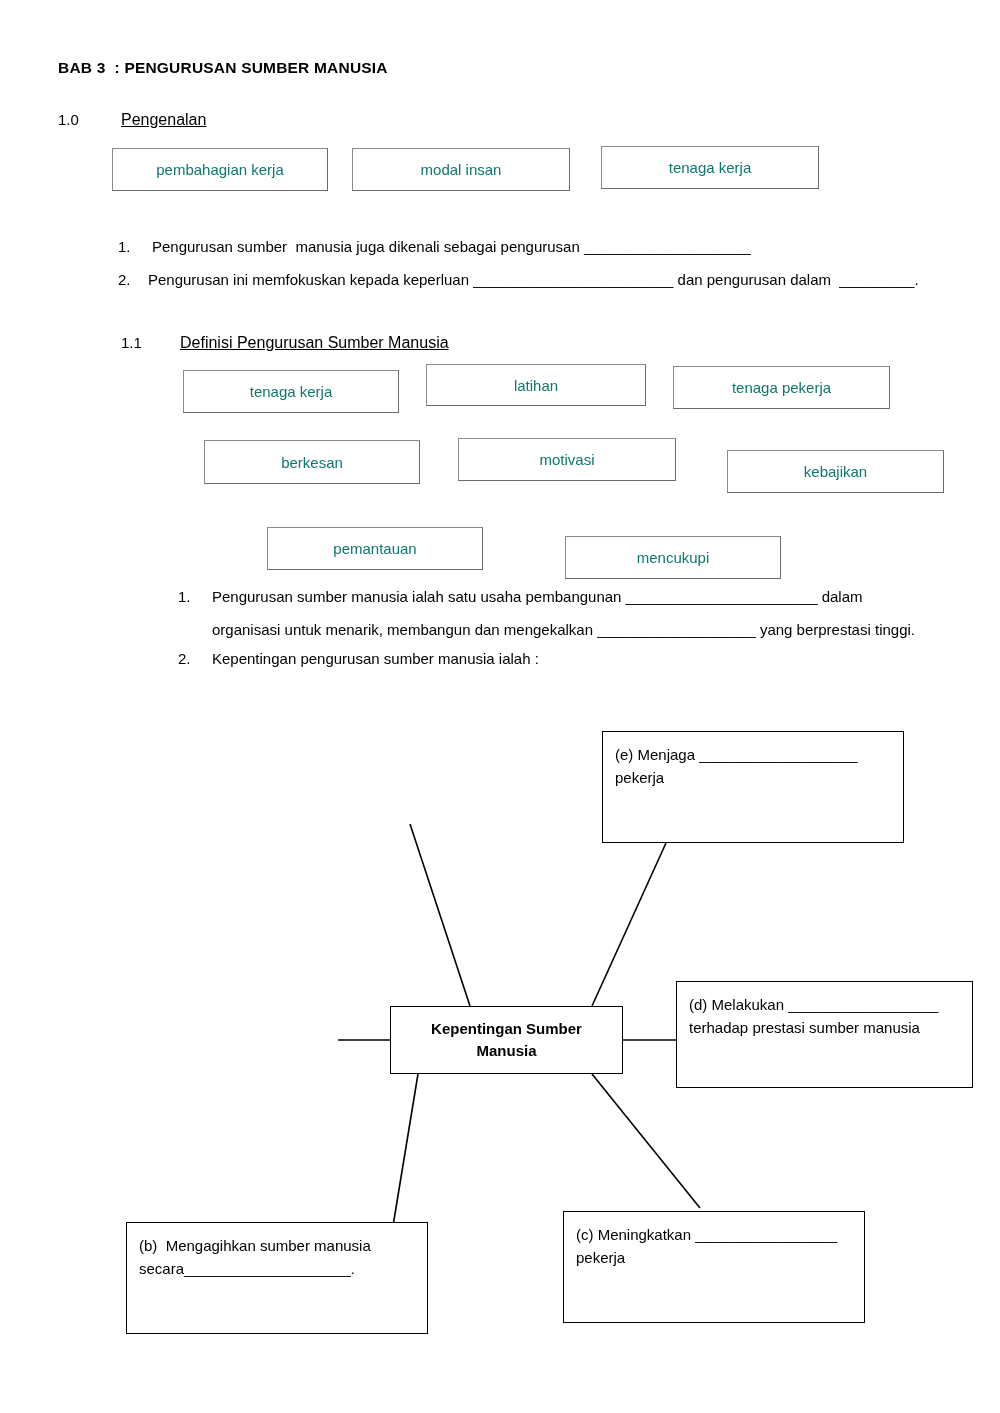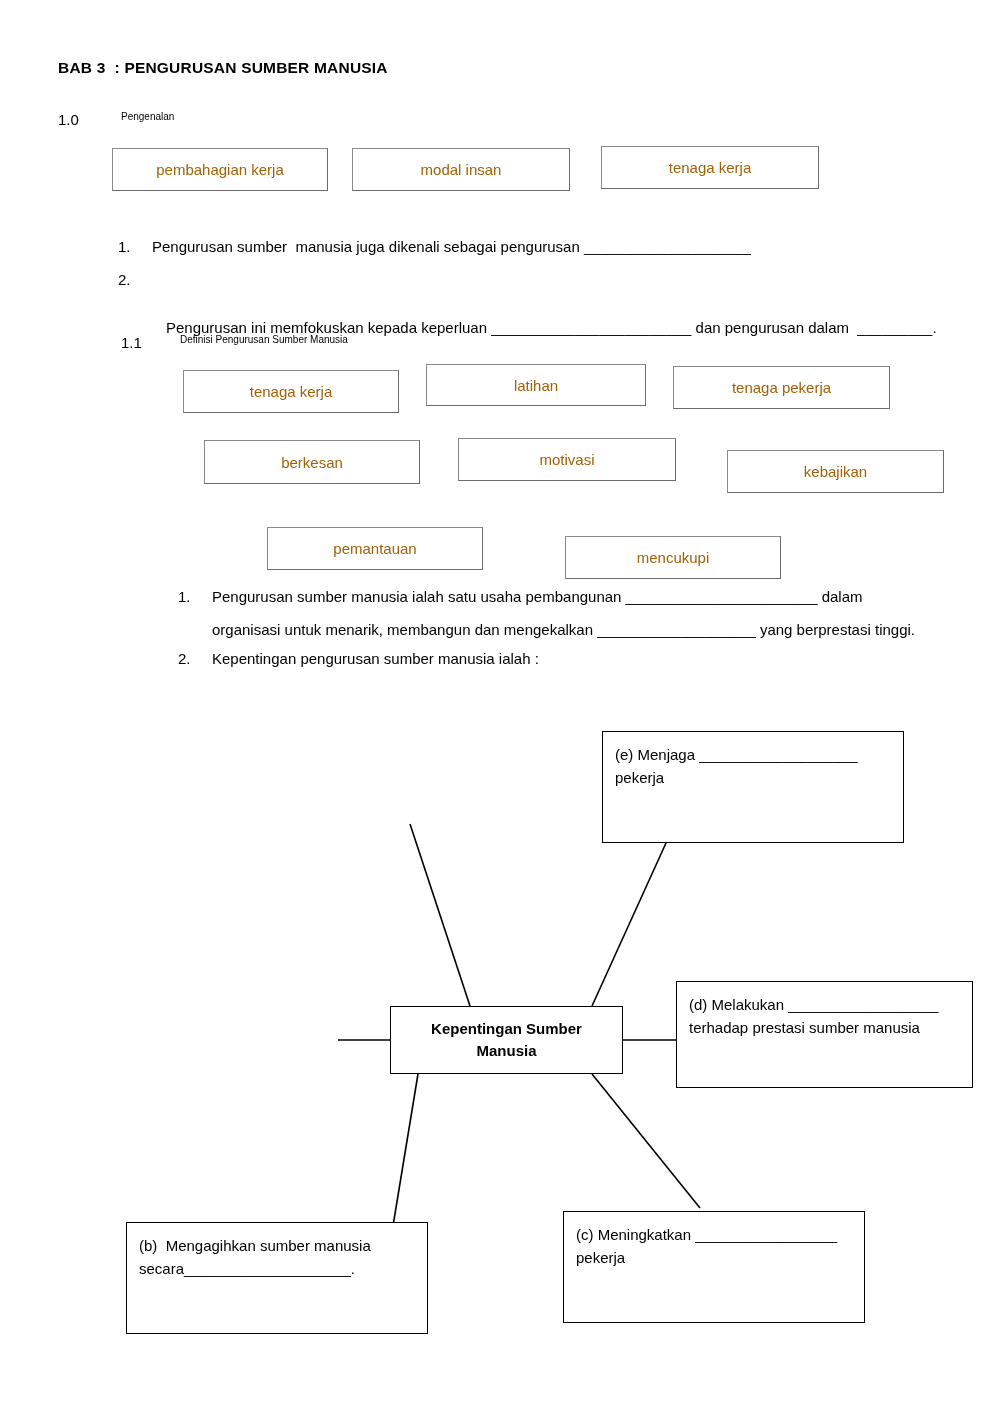--- a/index.html
+++ b/index.html
@@ -30,22 +30,23 @@
     letter-spacing: 0.2px;
     white-space: pre;
   }
   .sec-num {
     position: absolute;
     font-size: 15px;
     white-space: pre;
   }
   .sec-label {
     position: absolute;
-    font-size: 10px;
+    font-size: 16px;
     white-space: pre;
+    text-decoration: underline;
   }
   .q-num {
     position: absolute;
     font-size: 15px;
     white-space: pre;
   }
   .q-text {
     position: absolute;
     font-size: 15px;
     white-space: pre;
@@ -56,21 +57,21 @@
     position: absolute;
     box-sizing: border-box;
     border: 1px solid #6b6b6b;
     border-left-color: #8a8a8a;
     border-top-color: #8a8a8a;
     background: #ffffff;
     display: flex;
     align-items: center;
     justify-content: center;
     font-size: 15px;
-    color: #a16207;
+    color: #0f766e;
     white-space: pre;
   }
 
   
   .mm-box {
     position: absolute;
     box-sizing: border-box;
     border: 1px solid #000000;
     background: #ffffff;
     z-index: 3;
@@ -120,21 +121,21 @@
   <div class="sec-label" style="left:121px; top:111px;">Pengenalan</div>
 
   <div class="wbox" style="left:112px; top:148px; width:216px; height:43px;">pembahagian kerja</div>
   <div class="wbox" style="left:352px; top:148px; width:218px; height:43px;">modal insan</div>
   <div class="wbox" style="left:601px; top:146px; width:218px; height:43px;">tenaga kerja</div>
 
   <div class="q-num" style="left:118px; top:238px;">1.</div>
   <div class="q-text" style="left:152px; top:238px;">Pengurusan sumber  manusia juga dikenali sebagai pengurusan ____________________</div>
 
   <div class="q-num" style="left:118px; top:271px;">2.</div>
-  <div class="q-text" style="left:166px; top:271px;margin-top:48px;">Pengurusan ini memfokuskan kepada keperluan ________________________ dan pengurusan dalam  _________.</div>
+  <div class="q-text" style="left:148px; top:271px;">Pengurusan ini memfokuskan kepada keperluan ________________________ dan pengurusan dalam  _________.</div>
 
   <div class="sec-num" style="left:121px; top:334px;">1.1</div>
   <div class="sec-label" style="left:180px; top:334px;">Definisi Pengurusan Sumber Manusia</div>
 
   <div class="wbox" style="left:183px; top:370px; width:216px; height:43px;">tenaga kerja</div>
   <div class="wbox" style="left:426px; top:364px; width:220px; height:42px;">latihan</div>
   <div class="wbox" style="left:673px; top:366px; width:217px; height:43px;">tenaga pekerja</div>
 
   <div class="wbox" style="left:204px; top:440px; width:216px; height:44px;">berkesan</div>
   <div class="wbox" style="left:458px; top:438px; width:218px; height:43px;">motivasi</div>

